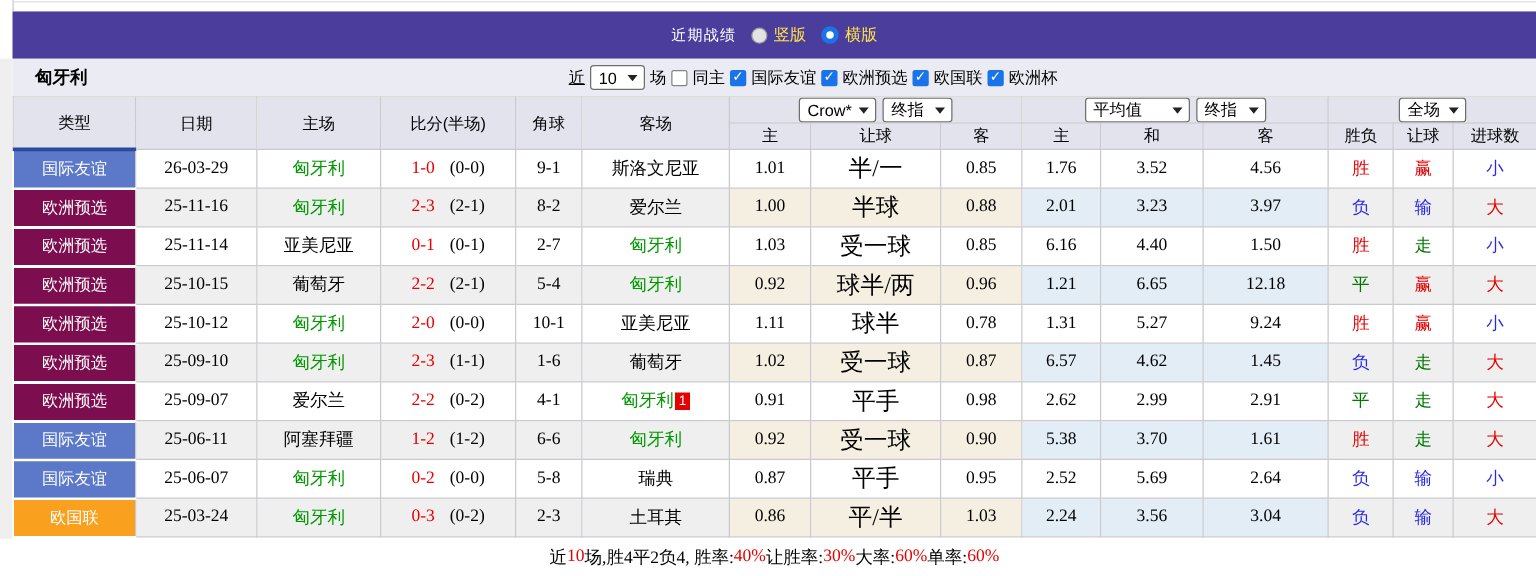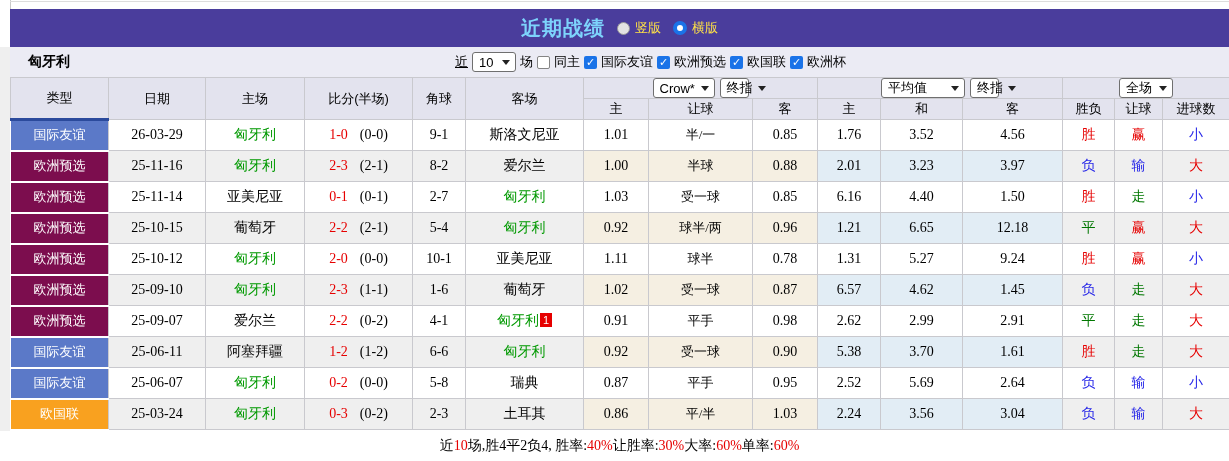--- a/index.html
+++ b/index.html
@@ -10,36 +10,36 @@
     position:relative;
   }
   .gutter { position:absolute; left:0; top:47px; width:10px; height:384px; background:#efefef; }
   .top-strip { height:9px; background:#fff; position:relative; }
   .top-strip .corner-v { position:absolute; left:10px; top:0; width:1px; height:9px; background:#c9c9c9; }
   .top-strip .corner-h { position:absolute; left:10px; top:1px; right:0; height:1px; background:#ddd; }
   .content { margin-left:10px; width:1219px; }
 
   
   .title-bar { height:38px; background:#4a3d9c; display:flex; align-items:center; justify-content:center; gap:12px; }
-  .page-title { color:#7dd3fc; font-weight:bold; font-size:20px; letter-spacing:1px; }
+  .page-title { color:#ffffff; font-weight:normal; font-size:12px; letter-spacing:1px; }
   .radio-opt { display:flex; align-items:center; gap:5px; color:#fde047; font-size:13px; cursor:pointer; }
   .radio { width:13px; height:13px; border-radius:50%; }
   .radio.gray { background:#e3e3e3; border:1px solid #9a9a9a; }
   .radio.blue { width:14px; height:14px; background:#fff; border:4px solid #1a73e8; }
 
   
   .filter-bar { height:30px; background:#ebebf4; position:relative; display:flex; align-items:center; }
   .team-name { font-weight:bold; font-size:14px; margin-left:18px; }
   .filters { position:absolute; left:445px; top:0; height:30px; display:flex; align-items:center; gap:4px; font-size:13px; }
   .near-link { text-decoration:underline; cursor:pointer; }
   .sel { display:inline-flex; align-items:center; justify-content:space-between; background:#fff; border:1px solid #6f6f6f; border-radius:3px; height:20px; padding:0 5px 0 6px; gap:5px; white-space:nowrap; cursor:pointer; }
   .sel .car { width:0; height:0; border-left:4px solid transparent; border-right:4px solid transparent; border-top:5px solid #222; }
   .sel.w-count { width:44px; }
   .sel.w-book { width:62px; }
-  .sel.w-stage { width:29px; }
+  .sel.w-stage { width:56px; }
   .sel.w-avg { width:84px; }
   .sel.w-scope { width:54px; }
   .cb { width:13px; height:13px; border-radius:2px; display:inline-block; position:relative; cursor:pointer; flex:0 0 auto; }
   .cb.off { background:#fff; border:1px solid #858585; }
   .cb.on { background:#1a73e8; }
   .cb.on::before { content:"\2713"; position:absolute; left:0; top:0; width:13px; height:13px; color:#fff; font-size:11px; line-height:13px; text-align:center; font-weight:bold; }
   .cb-label { cursor:pointer; }
 
   
   table { border-collapse:collapse; table-layout:fixed; width:1219px;padding-left:45px; }
@@ -56,21 +56,21 @@
   tbody td.avgb { background:#e9f3fa; }
   tbody tr:nth-child(even) td.avgb { background:#e2edf5; }
   tbody td.ty { color:#fff; font-family:"Liberation Sans","DejaVu Sans",sans-serif; font-size:13px;
                 border-top:2px solid #fff; border-bottom:2px solid #fff; border-left:1px solid #fff; }
   tbody td.ty.friendly { background:#5b79c8; }
   tbody td.ty.qualifier { background:#7c0d4e; }
   tbody td.ty.nations { background:#f9a11f; }
   .tg { color:#009900; }
   .sc-ft { color:#e60000; }
   .sc-ht { color:#000;margin-left:12px; }
-  .hc { font-size:13px; }
+  .hc { font-size:19px; }
   .c-red { color:#e60000; }
   .c-blue { color:#2727e8; }
   .c-green { color:#007700; }
   .b1 { display:inline-block; background:#e60000; color:#fff; font-size:11px; line-height:14px; height:14px; padding:0 3px; margin-left:1px; vertical-align:1px; font-family:"Liberation Sans","DejaVu Sans",sans-serif; }
 
   
   .summary-bar { height:30px; background:#fff; display:flex; align-items:center; justify-content:center; font-size:14px; font-family:"Liberation Serif","DejaVu Serif",serif; }
   .summary-bar .fr { color:#e60000; }
 </style>
 </head>

